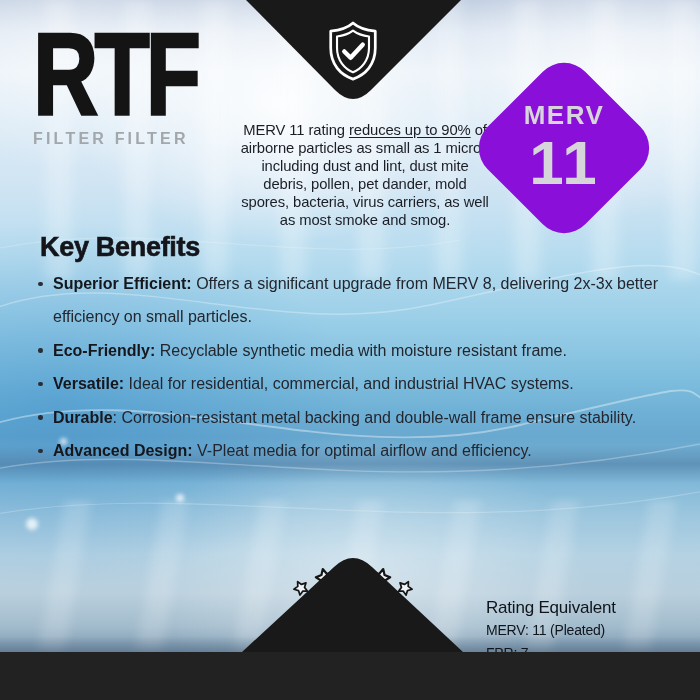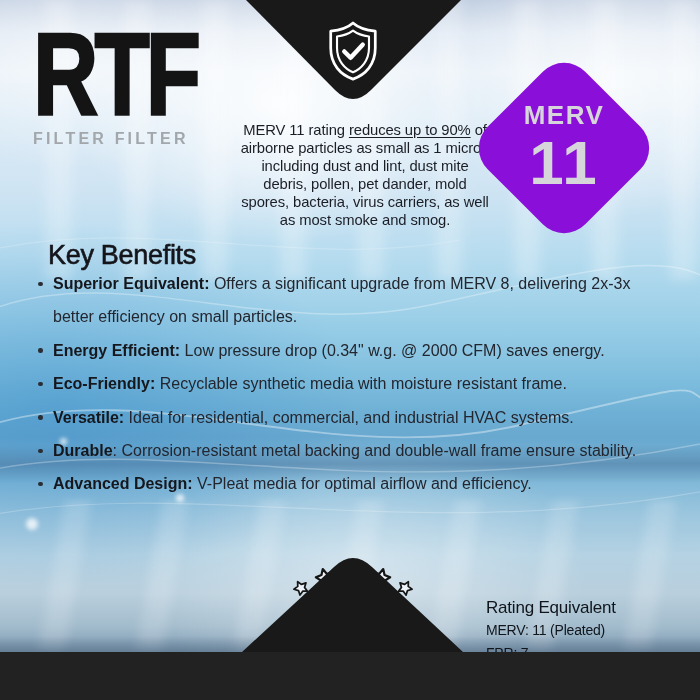--- a/index.html
+++ b/index.html
@@ -50,22 +50,22 @@
     color:#1c1e26;letter-spacing:-.1px;}
   .intro .u{text-decoration:underline;text-underline-offset:2px;}
   
   .diamond{position:absolute;left:495px;top:79px;width:138px;height:138px;
     background:#8a0fd8;border-radius:30px;transform:rotate(45deg);}
   .diamond-inner{position:absolute;inset:0;transform:rotate(-45deg);
     display:flex;flex-direction:column;align-items:center;justify-content:center;}
   .badge-merv{font-size:26px;font-weight:700;color:#d6d5da;letter-spacing:1.5px;line-height:1;}
   .badge-num{font-size:62px;font-weight:700;color:#d6d5da;line-height:1;margin-top:4px;letter-spacing:2px;}
   
-  .kb-heading{position:absolute;left:36px;top:228px;margin:12px;font-size:27px;
-    font-weight:400;color:#14151a;letter-spacing:-.3px;-webkit-text-stroke:.6px #14151a;}
+  .kb-heading{position:absolute;left:36px;top:228px;margin:4px;font-size:27px;
+    font-weight:700;color:#14151a;letter-spacing:-.3px;-webkit-text-stroke:.6px #14151a;}
   .benefits{position:absolute;left:36px;top:267px;width:632px;margin:0;padding:0;list-style:none;}
   .benefits li{position:relative;padding-left:17px;font-size:16px;line-height:33.4px;color:#23262e;}
   .benefits .dot{position:absolute;left:2px;top:14.5px;width:4.5px;height:4.5px;
     border-radius:50%;background:#2a2d34;}
   .benefits .b-title{font-weight:700;color:#15171d;}
   
   .bottom-triangle{position:absolute;left:0;bottom:0;width:700px;height:110px;}
   .stars{position:absolute;left:280px;top:560px;width:146px;height:42px;}
   
   .rating{position:absolute;left:486px;top:596px;width:208px;color:#10151b;}
@@ -111,22 +111,21 @@
 
   <div class="diamond">
     <div class="diamond-inner">
       <div class="badge-merv">MERV</div>
       <div class="badge-num">11</div>
     </div>
   </div>
 
   <h2 class="kb-heading">Key Benefits</h2>
   <ul class="benefits">
-    <li><span class="dot"></span><span class="b-title">Superior Equivalent:</span><span class="b-text"> Offers a significant upgrade from MERV 8, delivering 2x-3x better efficiency on small particles.</span></li>
-    <li><span class="dot"></span><span class="b-title">Energy Efficient:</span><span class="b-text"> Low pressure drop (0.34" w.g. @ 2000 CFM) saves energy.</span></li>
+    <li><span class="dot"></span><span class="b-title">Superior Efficient:</span><span class="b-text"> Offers a significant upgrade from MERV 8, delivering 2x-3x better efficiency on small particles.</span></li>
     <li><span class="dot"></span><span class="b-title">Eco-Friendly:</span><span class="b-text"> Recyclable synthetic media with moisture resistant frame.</span></li>
     <li><span class="dot"></span><span class="b-title">Versatile:</span><span class="b-text"> Ideal for residential, commercial, and industrial HVAC systems.</span></li>
     <li><span class="dot"></span><span class="b-title">Durable</span><span class="b-text">: Corrosion-resistant metal backing and double-wall frame ensure stability.</span></li>
     <li><span class="dot"></span><span class="b-title">Advanced Design:</span><span class="b-text"> V-Pleat media for optimal airflow and efficiency.</span></li>
   </ul>
 
   <svg class="stars" viewBox="0 0 146 42">
     <defs>
       <path id="star" d="M0,-10 L2.94,-4.05 L9.51,-3.09 L4.76,1.55 L5.88,8.09 L0,5 L-5.88,8.09 L-4.76,1.55 L-9.51,-3.09 L-2.94,-4.05 Z" fill="#eef4f9" stroke="#151515" stroke-width="2.4" stroke-linejoin="round"></path>
     </defs>

